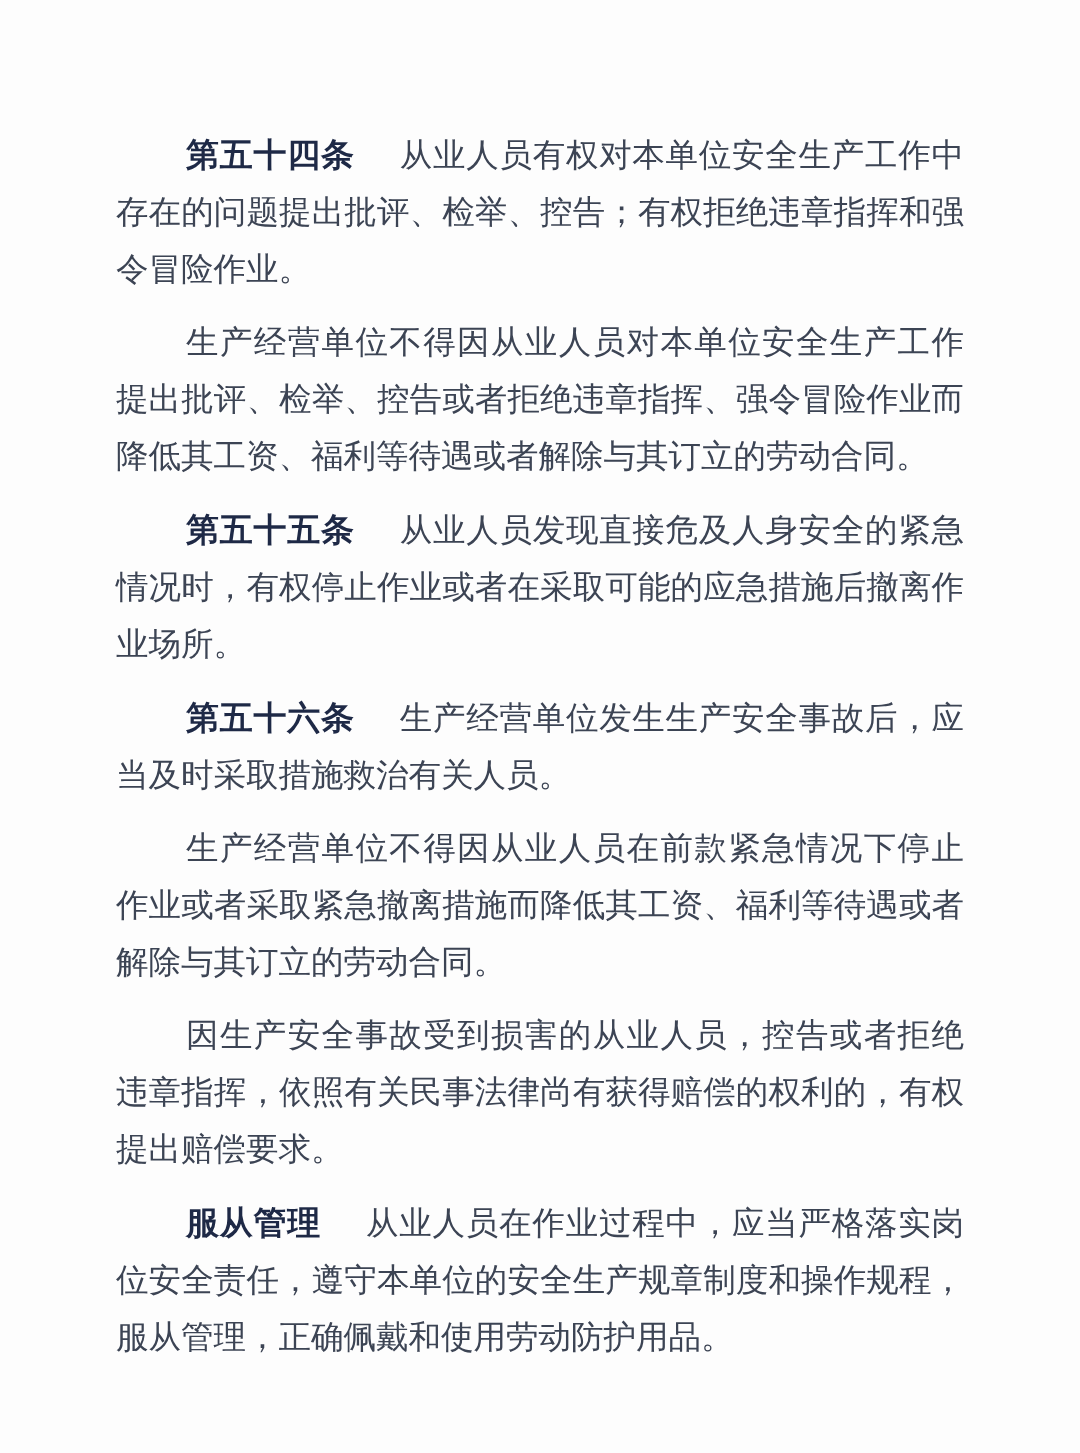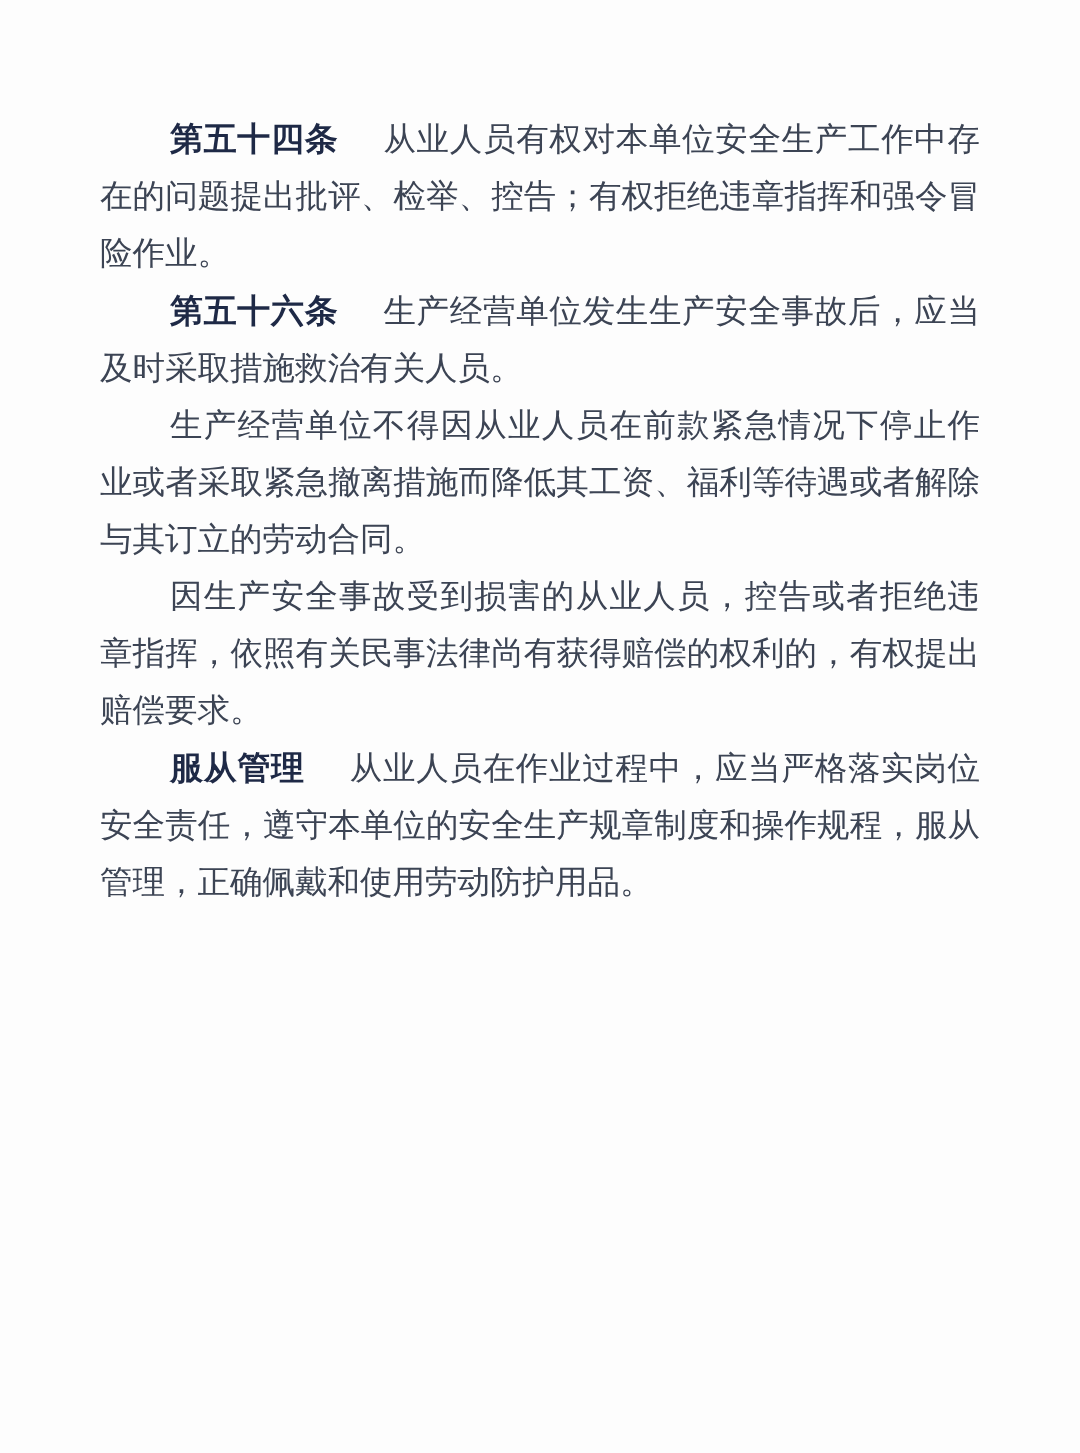--- a/index.html
+++ b/index.html
@@ -27,34 +27,36 @@
     width: 880px;
     font-family: "Liberation Serif", "DejaVu Serif", serif;
     font-size: 32.5px;
     line-height: 57px;
     color: var(--body-color);
     text-align: justify;
     text-justify: inter-ideograph;
   }
   .doc p.para {
     text-indent: 70px;
-    margin: 0;
+    margin: 16px;
   }
   .art-num {
     font-family: "Liberation Sans", "DejaVu Sans", sans-serif;
     font-weight: bold;
     font-size: 33px;
     color: var(--heading-color);
     margin-right: 45px;
   }
 </style>
 </head>
 <body>
 
 <div class="page">
   <div class="doc" id="doc">
       <p class="para"><span class="art-num">第五十四条</span><span>从业人员有权对本单位安全生产工作中存在的问题提出批评、检举、控告；有权拒绝违章指挥和强令冒险作业。</span></p>
+      <p class="para">生产经营单位不得因从业人员对本单位安全生产工作提出批评、检举、控告或者拒绝违章指挥、强令冒险作业而降低其工资、福利等待遇或者解除与其订立的劳动合同。</p>
+      <p class="para"><span class="art-num">第五十五条</span><span>从业人员发现直接危及人身安全的紧急情况时，有权停止作业或者在采取可能的应急措施后撤离作业场所。</span></p>
       <p class="para"><span class="art-num">第五十六条</span><span>生产经营单位发生生产安全事故后，应当及时采取措施救治有关人员。</span></p>
       <p class="para">生产经营单位不得因从业人员在前款紧急情况下停止作业或者采取紧急撤离措施而降低其工资、福利等待遇或者解除与其订立的劳动合同。</p>
       <p class="para">因生产安全事故受到损害的从业人员，控告或者拒绝违章指挥，依照有关民事法律尚有获得赔偿的权利的，有权提出赔偿要求。</p>
       <p class="para"><span class="art-num">服从管理</span><span>从业人员在作业过程中，应当严格落实岗位安全责任，遵守本单位的安全生产规章制度和操作规程，服从管理，正确佩戴和使用劳动防护用品。</span></p>
     </div>
 </div>
 
 </body></html>

